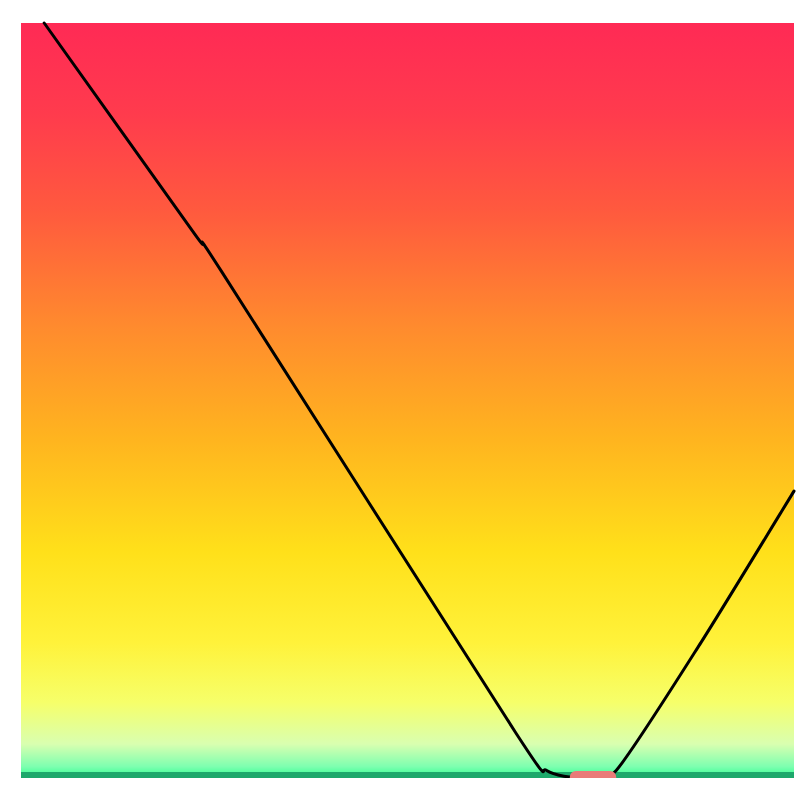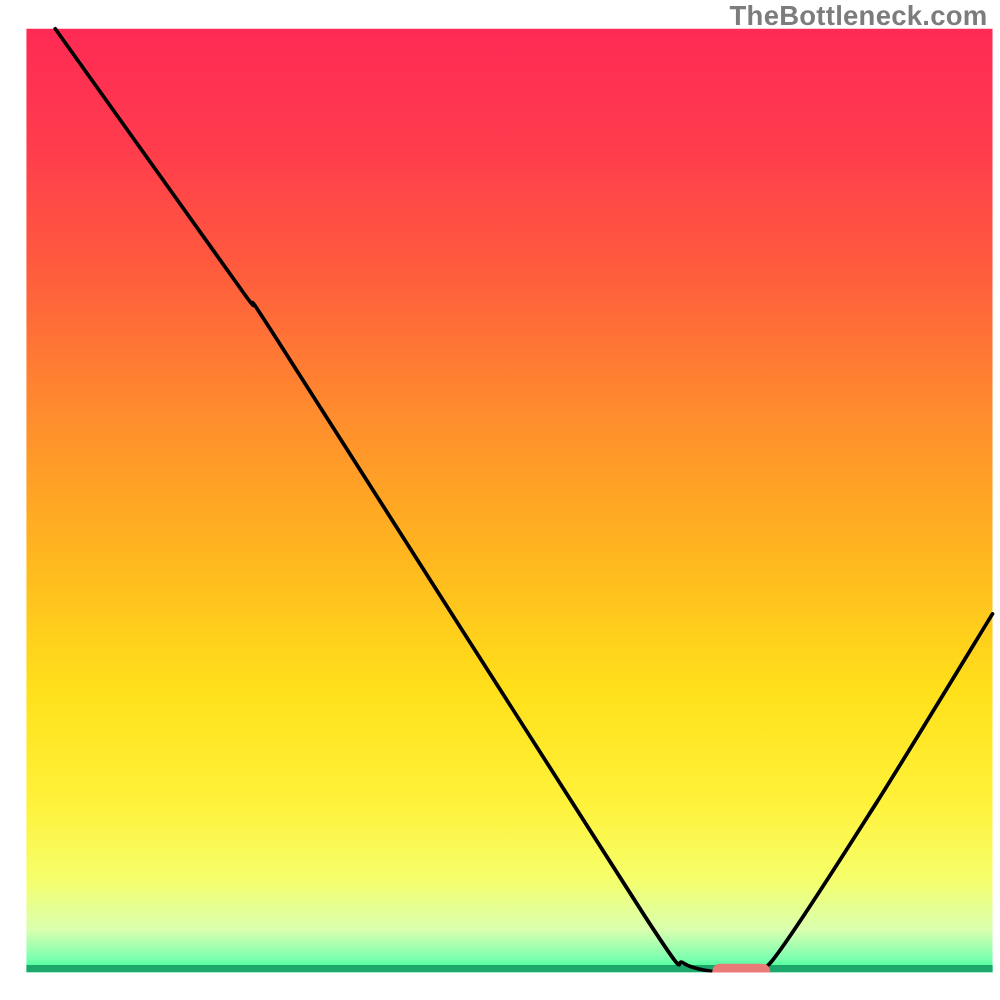--- a/index.html
+++ b/index.html
@@ -63,14 +63,13 @@
     <rect id="baseline-bar" x="21" y="772" width="773" height="6" fill="#1da86b"></rect>
 
     <path id="curve-path" fill="none" stroke-width="3" stroke-linejoin="round" stroke-linecap="round" d="M 44.19 23.00 C 61.78 47.66, 174.18 205.33, 194.93 234.40 C 215.67 263.47, 184.55 214.01, 221.98 272.15 C 259.41 330.28, 477.84 674.56, 515.72 732.70 C 553.60 790.83, 538.97 765.17, 546.64 770.45 C 554.31 775.74, 573.31 778.00, 581.42 778.00 C 589.54 778.00, 602.23 786.31, 616.21 770.45 C 630.19 754.60, 680.50 674.69, 701.24 642.10 C 721.98 609.51, 783.18 508.72, 794.00 491.10" stroke="#000000"></path>
 
     <rect id="marker-rect" rx="6" ry="6" x="569.8299999999999" width="46.38000000000011" y="771" height="13" fill="#e97b79"></rect>
 
     <rect id="frame-left" x="0" y="0" width="21" height="800" fill="#ffffff"></rect>
     <rect id="frame-bottom" x="0" y="778" width="800" height="22" fill="#ffffff"></rect>
   </svg>
 
-  <div class="watermark">TheBottleneck.com</div>
 </div>
 
 </body></html>

